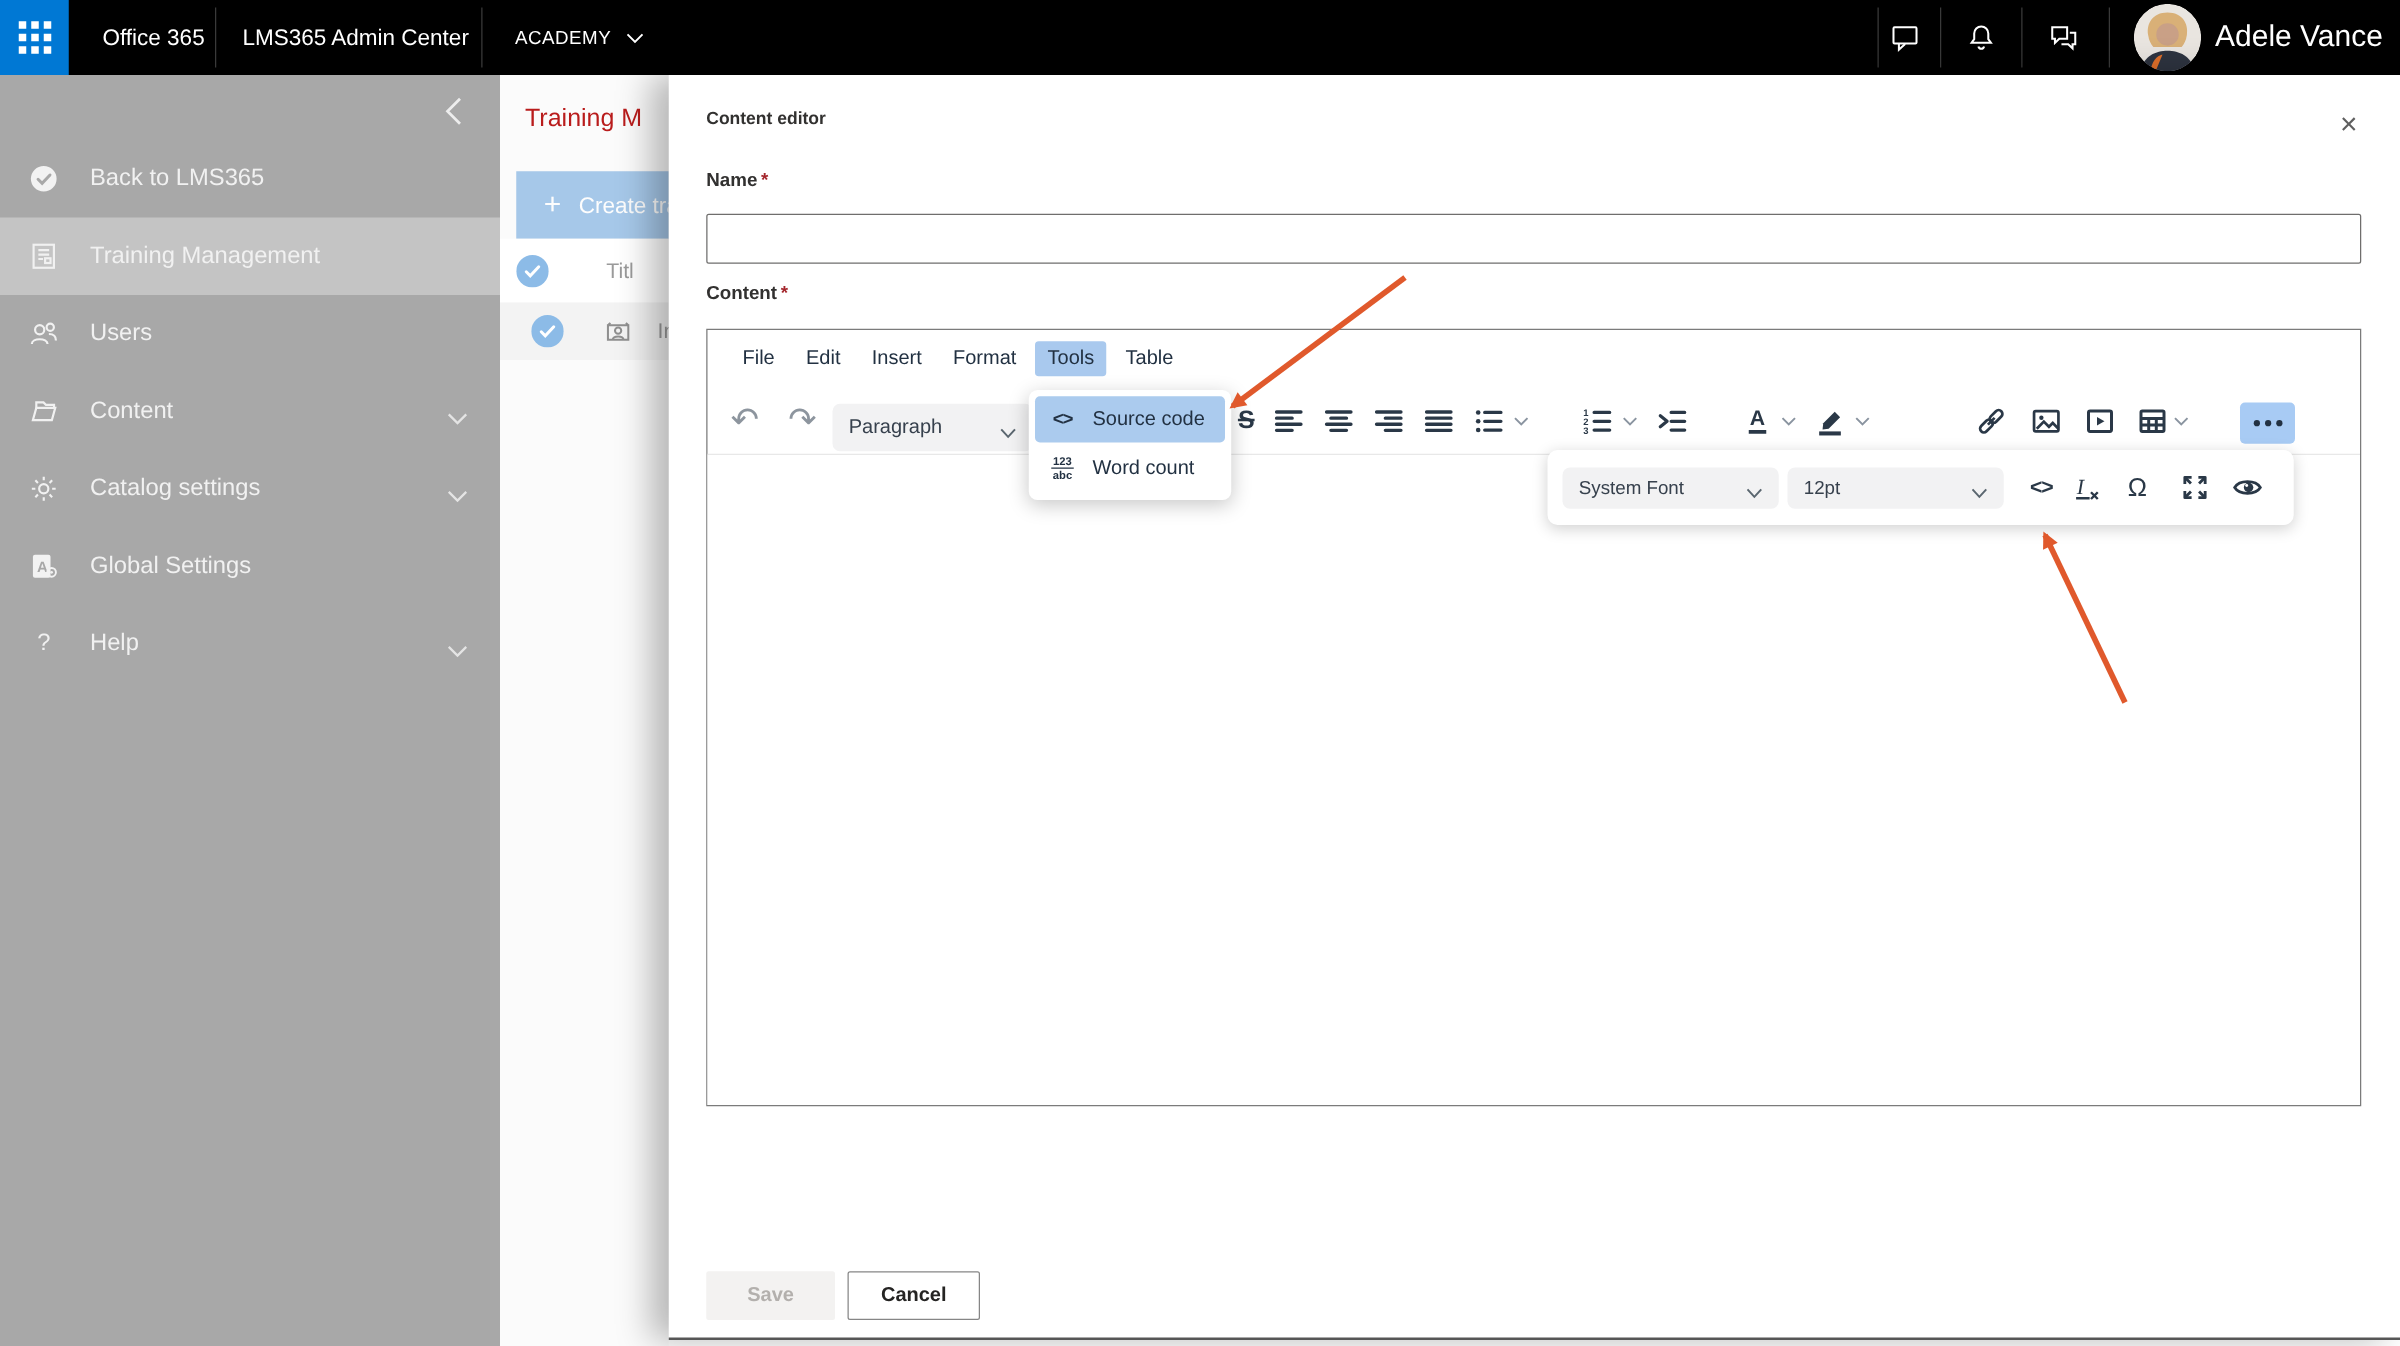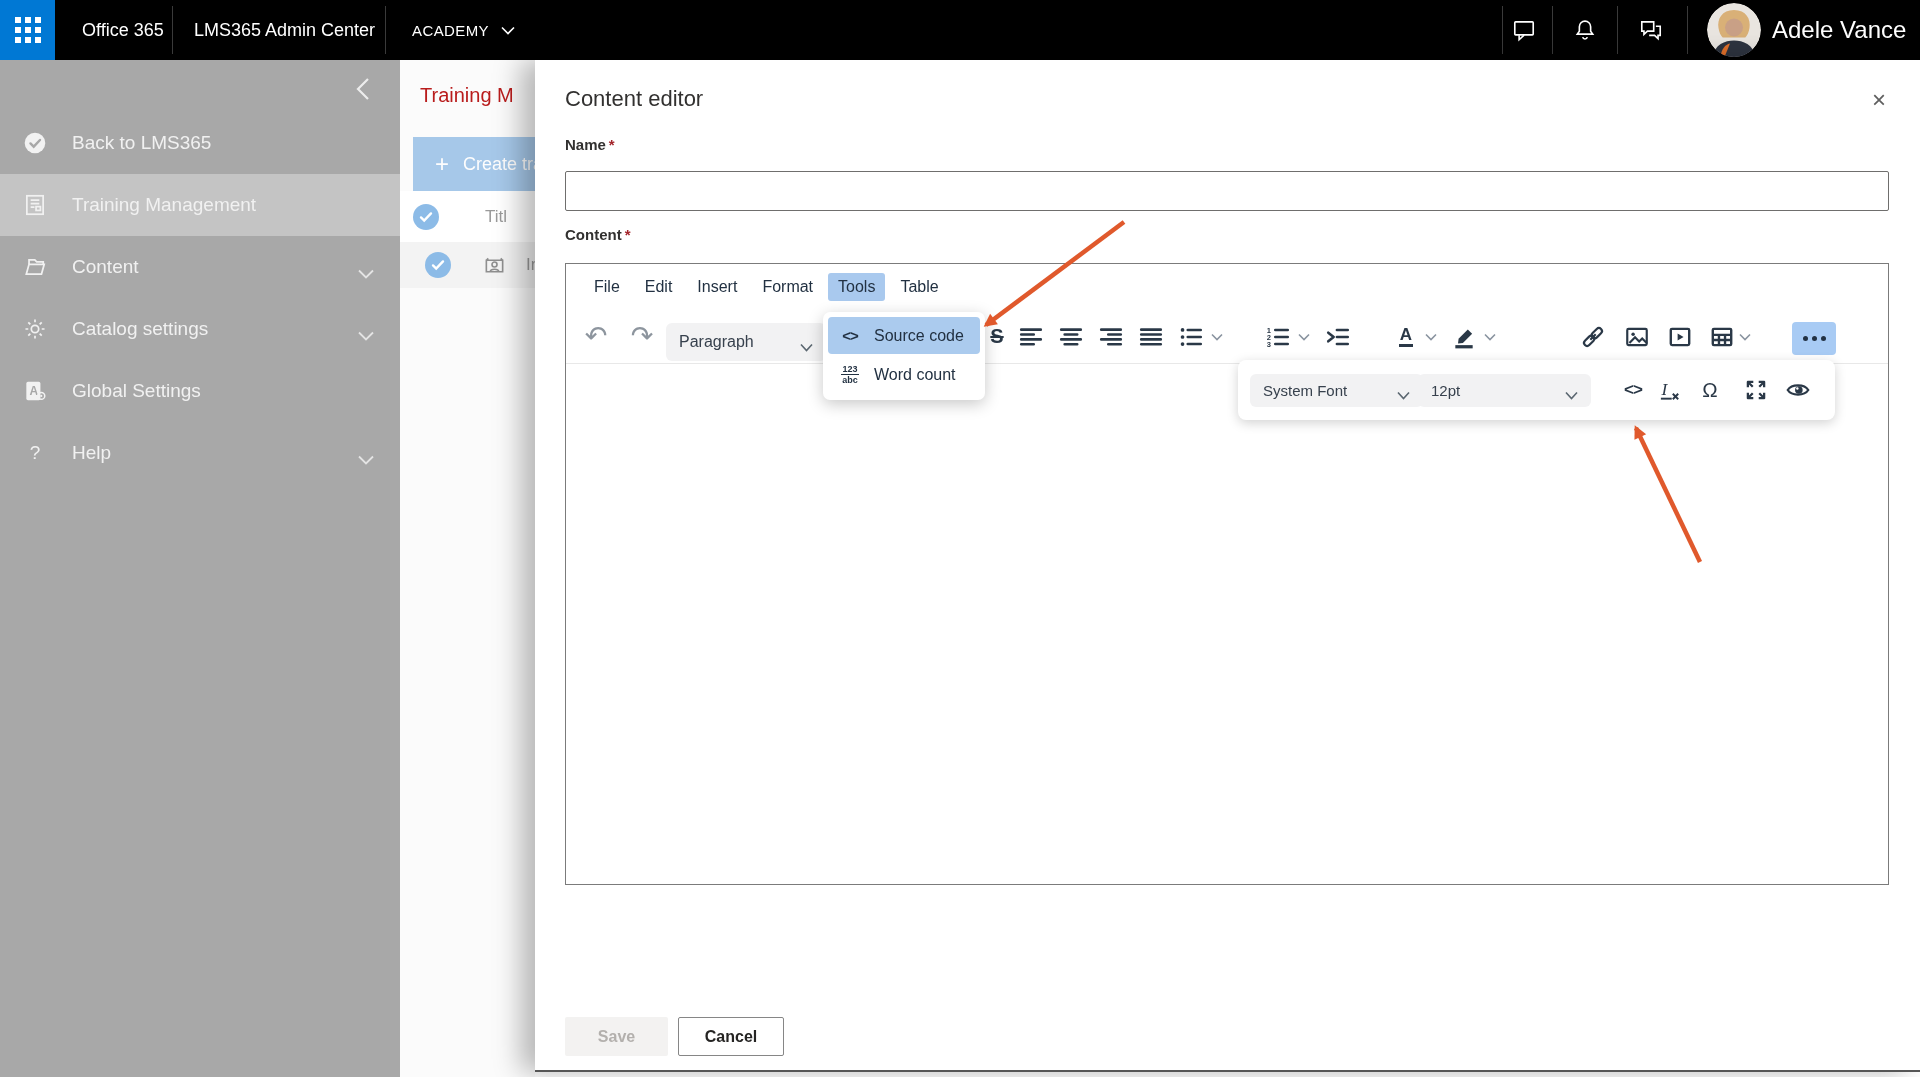--- a/index.html
+++ b/index.html
@@ -34,21 +34,21 @@
   .ps-title { position:absolute; left:20px; top:24px; font-size:20px; color:#b91c1c; white-space:nowrap; }
   .ps-create { position:absolute; left:13px; top:77px; width:130px; height:54px; background:#a6c8e9; color:#fdfdfd; display:flex; align-items:center; padding-left:22px; font-size:18px; white-space:nowrap; cursor:pointer; }
   .ps-create .plus { font-size:24px; font-weight:300; margin-right:14px; }
   .ps-row { position:absolute; left:0; width:135px; display:flex; align-items:center; color:#9a9a9a; font-size:17px; }
   .ps-row .ck { width:26px; height:26px; margin-left:13px; flex:0 0 26px; }
   .ps-row .person { width:23px; height:23px; margin-left:32px; flex:0 0 23px; color:#8f8f8f; }
   .ps-row .lbl { margin-left:20px; white-space:nowrap;text-align:right; }
 
   
   .modal { position:absolute; left:535px; top:60px; width:1385px; height:1012px; background:#fff; z-index:10; box-shadow:-14px 0 26px rgba(0,0,0,.28); border-bottom:2px solid #565656; }
-  .m-title { position:absolute; left:30px; top:26px; font-size:22px; font-weight:400; color:#323130; }
+  .m-title { position:absolute; left:30px; top:26px; font-size:14px; font-weight:700; color:#323130; }
   .m-close { position:absolute; left:1328px; top:24px; width:32px; height:32px; color:#5f5f5f; font-size:24px; display:flex; align-items:center; justify-content:center; cursor:pointer; }
   .f-label { position:absolute; left:30px; font-size:15px; font-weight:600; color:#323130; }
   .f-label .req { color:#a4262c; margin-left:3px; }
   .name-input { position:absolute; left:30px; top:111px; width:1324px; height:40px; border:1px solid #6f6e6d; border-radius:2px; font-size:15px; padding:0 10px; outline:none; background:#fff; }
 
   
   .editorbox { position:absolute; left:30px; top:203px; width:1324px; height:622px; border:1px solid #7b7b7b; background:#fff; }
   .menubar { position:absolute; top:0; left:0; right:0; height:46px; display:flex; align-items:center; padding-left:18px; gap:5px; }
   .menu-item { padding:5px 10px; font-size:16px; color:#223142; border-radius:3px; cursor:pointer; }
   .menu-item.active { background:#a9c9ee; }
@@ -72,21 +72,21 @@
   .tp-item { height:37px; display:flex; align-items:center; border-radius:4px; font-size:16px; color:#223142; cursor:pointer; margin-bottom:2px; }
   .tp-item.selected { background:#abcbee; }
   .tp-ic { width:24px; margin-left:10px; margin-right:12px; display:flex; flex-direction:column; align-items:center; justify-content:center; color:#223142; }
   .src-glyph { font-size:15px; font-weight:700; letter-spacing:-1px; }
   .wc-top { font-size:9px; font-weight:700; line-height:9px; border-bottom:1.5px solid #223142; padding:0 1px; }
   .wc-bot { font-size:9px; font-weight:700; line-height:10px; }
 
   
   .float-panel { position:absolute; left:703px; top:300px; width:597px; height:60px; background:#fff; border-radius:8px; box-shadow:0 3px 12px rgba(0,0,0,.18); z-index:25;text-decoration:underline; }
   .fp-font { left:12px; top:14px; width:173px; height:33px; font-size:15px; }
-  .fp-size { left:180px; top:14px; width:173px; height:33px; font-size:15px; }
+  .fp-size { left:192px; top:14px; width:173px; height:33px; font-size:15px; }
   .fi { position:absolute; top:50%; transform:translateY(-50%); width:28px; height:28px; color:#2a3847; display:flex; align-items:center; justify-content:center; cursor:pointer; }
   .fi svg { width:26px; height:26px; }
   .fp-src { font-size:17px; font-weight:700; letter-spacing:-1px; }
 
   
   .btn { position:absolute; top:957px; height:39px; font-size:16px; font-weight:600; border-radius:2px; display:flex; align-items:center; justify-content:center; cursor:pointer; font-family:"Liberation Sans",sans-serif; }
   .btn-save { left:30px; width:103px; background:#f3f2f1; color:#b3b0ad; border:none; }
   .btn-cancel { left:143px; width:106px; background:#fff; color:#252423; border:1px solid #868686; }
 
   
@@ -178,20 +178,31 @@
         <span class="navicon">
           <svg viewBox="0 0 24 24" fill="none" stroke="currentColor" stroke-width="1.6">
               <rect x="4.5" y="3.5" width="15" height="17"></rect>
               <path d="M8 7.5 h8 M8 10.8 h8 M8 14 h3.5"></path>
               <rect x="13" y="13.5" width="4" height="3.5"></rect>
             </svg>
         </span>
         <span>Training Management</span>
       </div>
 
+      <div class="navitem">
+        <span class="navicon">
+          <svg viewBox="0 0 24 24" fill="none" stroke="currentColor" stroke-width="1.6">
+              <circle cx="9" cy="9" r="3.4"></circle>
+              <path d="M3.2 19.5 c0 -4.6 11.6 -4.6 11.6 0"></path>
+              <circle cx="16.8" cy="7.2" r="2.7"></circle>
+              <path d="M15.8 12.2 c3.6 0 5.2 2 5.2 4.8"></path>
+            </svg>
+        </span>
+        <span>Users</span>
+      </div>
 
       <div class="navitem">
         <span class="navicon">
           <svg viewBox="0 0 24 24" fill="none" stroke="currentColor" stroke-width="1.6">
               <path d="M4 18.5 L6.5 9.5 h14 L18 18.5 z"></path>
               <path d="M6.5 9.5 V5.5 h5.3 l1.8 1.8 h6 v2.2"></path>
             </svg>
         </span>
         <span>Content</span>
         <span class="nav-chev"><svg viewBox="0 0 16 10" fill="none" stroke="currentColor" stroke-width="1.8">

